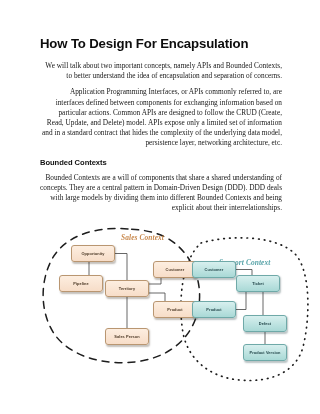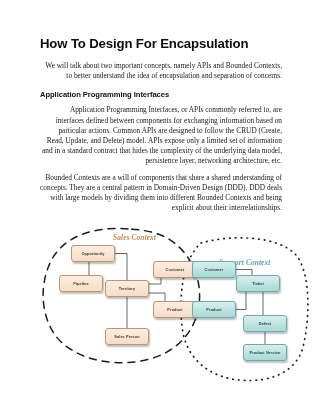--- a/index.html
+++ b/index.html
@@ -67,21 +67,21 @@
   }
   .ctx-label {
     position: absolute;
     font-family: "Liberation Serif", serif;
     font-style: italic;
     font-weight: bold;
     font-size: 7.4px;
     white-space: nowrap;
     letter-spacing: 0.1px;
   }
-  .ctx-label.sales { color: #c8884c; left: 80px; top: 10px; }
+  .ctx-label.sales { color: #c8884c; left: 88px; top: 10px; }
   .ctx-label.support { color: #57a3a8; left: 186px; top: 35px; }
 
   .node {
     position: absolute;
     box-sizing: border-box;
     border-radius: 3px;
     border: 0.7px solid #9a7f63;
     display: flex;
     align-items: center;
     justify-content: center;
@@ -109,23 +109,23 @@
 </style>
 </head>
 <body>
 
 <div class="page">
 
   <h1 class="doc-title">How To Design For Encapsulation</h1>
 
   <p class="body-par">We will talk about two important concepts, namely APIs and Bounded Contexts, to better understand the idea of encapsulation and separation of concerns.</p>
 
-  <h2 class="section-heading">Application Programming Interfaces</h2>
   <p class="body-par">Application Programming Interfaces, or APIs commonly referred to, are interfaces defined between components for exchanging information based on particular actions. Common APIs are designed to follow the CRUD (Create, Read, Update, and Delete) model. APIs expose only a limited set of information and in a standard contract that hides the complexity of the underlying data model, persistence layer, networking architecture, etc.</p>
 
+  <h2 class="section-heading">Bounded Contexts</h2>
   <p class="body-par">Bounded Contexts are a will of components that share a shared understanding of concepts. They are a central pattern in Domain-Driven Design (DDD). DDD deals with large models by dividing them into different Bounded Contexts and being explicit about their interrelationships.</p>
 
   <div class="diagram-wrap">
 
     <svg class="diagram-svg" viewBox="0 0 282 175">
 
       <path d="M 95 6 C 60 3 30 14 18 38 C 6 62 8 92 22 112 C 38 134 74 144 108 138
                C 142 132 162 110 166 82 C 170 52 154 24 130 13 C 119 8 107 6.6 95 6 Z" fill="none" stroke="#1d1d1d" stroke-width="1.5" stroke-dasharray="7 6" stroke-linecap="round"></path>
 
       <path d="M 168 20 C 200 11 246 13 263 32 C 278 50 277 96 270 124

